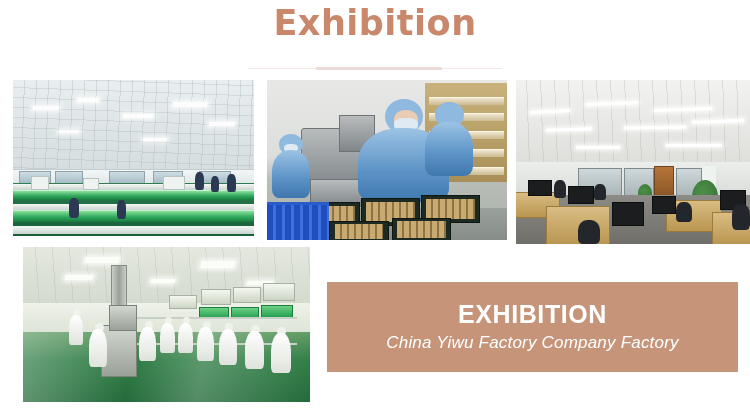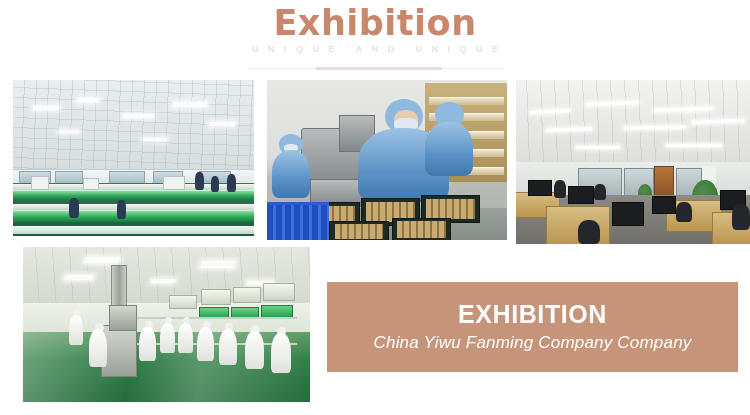--- a/index.html
+++ b/index.html
@@ -311,21 +311,20 @@
     font-family: "Liberation Sans", sans-serif;
   }
 </style>
 </head>
 <body>
 
 <div id="page">
 
   <div class="header">
     <div class="title">Exhibition</div>
-    <div class="subtitle">UNIQUE AND UNIQUE</div>
     <div class="rule-thin"></div>
     <div class="rule-thick"></div>
   </div>
 
   <div class="photo" id="photo1">
     <div class="scene">
       <div class="p1-ceiling"></div>
 
       <div class="p1-light" style="left:20px; top:26px; width:26px; height:4px;"></div>
       <div class="p1-light" style="left:64px; top:18px; width:22px; height:4px;"></div>
@@ -502,16 +501,16 @@
       <div class="p4-head" style="left:228px; top:78px; width:9px; height:9px;"></div>
       <div class="p4-coat" style="left:222px; top:84px; width:19px; height:38px;"></div>
 
       <div class="p4-head" style="left:254px; top:80px; width:9px; height:9px;"></div>
       <div class="p4-coat" style="left:248px; top:86px; width:20px; height:40px;"></div>
     </div>
   </div>
 
   <div class="banner">
     <div class="banner-title">EXHIBITION</div>
-    <div class="banner-sub">China Yiwu Fanming Company Company</div>
+    <div class="banner-sub">China Yiwu Factory Company Factory</div>
   </div>
 
 </div>
 
 </body></html>

